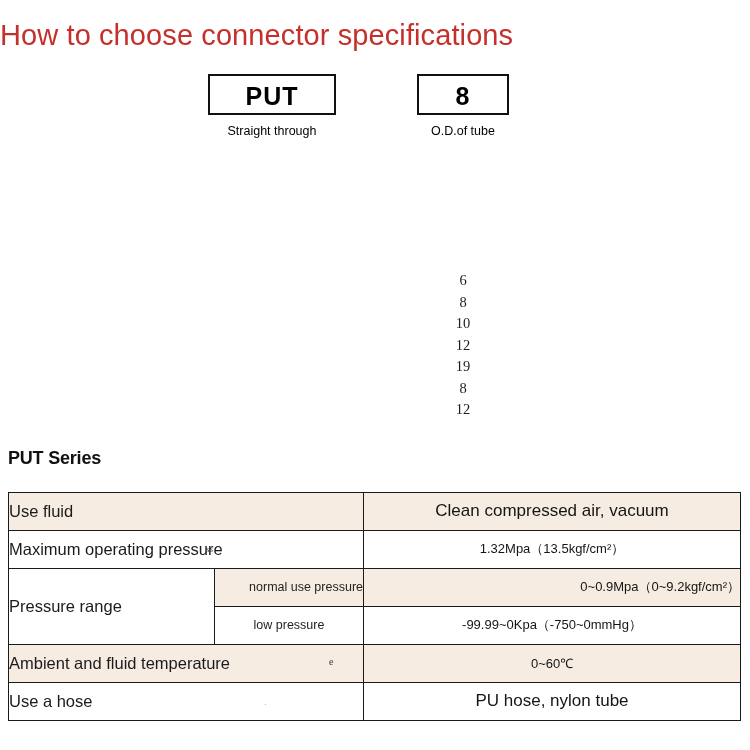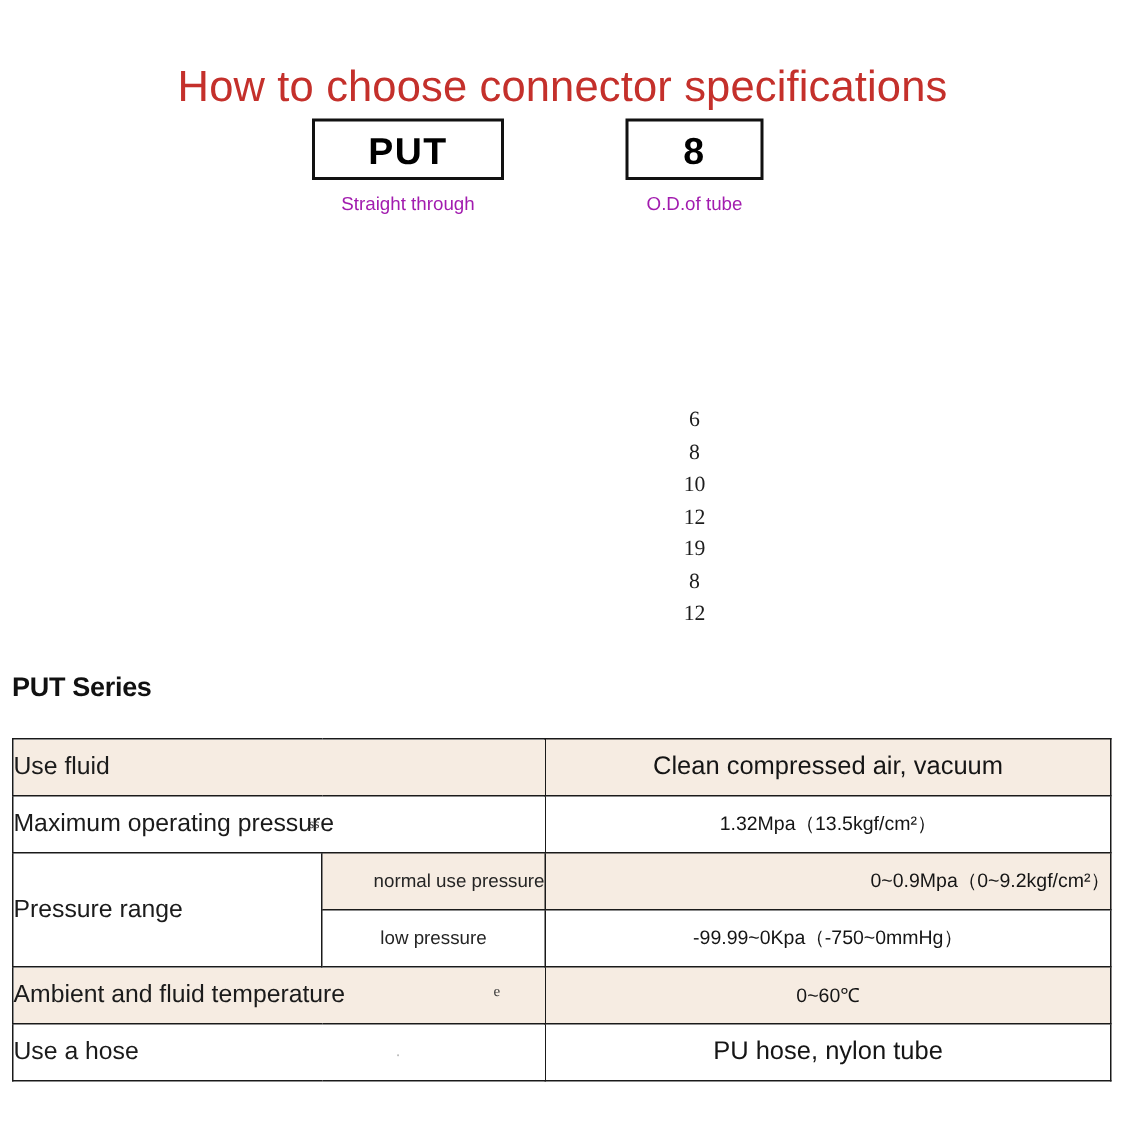--- a/index.html
+++ b/index.html
@@ -11,22 +11,22 @@
     height: 750px;
     background: #ffffff;
     font-family: "Liberation Sans", sans-serif;
     color: #1a1a1a;
     overflow: hidden;
     position: relative;
   }
 
   
   #header-block {
-    text-align: center;
-    padding-top: 42px;
+    text-align: left;
+    padding-top: 19px;
   }
   #main-title {
     color: #c4302b;
     font-size: 29px;
     font-weight: 400;
     letter-spacing: 0.1px;
     line-height: 1.15;
     margin: 0;
   }
   #subtitle {
@@ -34,40 +34,40 @@
     font-size: 21px;
     font-weight: 400;
     margin: 9px 0 0 0;
     line-height: 1.15;
   }
 
   
   #code-boxes {
     position: relative;
     height: 90px;
-    margin-top: 4px;
+    margin-top: 22px;
   }
   .code-col {
     position: absolute;
     text-align: center;
   }
   .code-box {
     border: 2px solid #111111;
     background: #ffffff;
     font-weight: bold;
     font-size: 25px;
     line-height: 41px;
     height: 41px;
     letter-spacing: 1px;
     color: #000000;
     box-sizing: border-box;
   }
   .code-caption {
     font-size: 12.5px;
-    color: #a21caf;
+    color: #000000;
     margin-top: 9px;
     line-height: 1.2;
     white-space: nowrap;
   }
   #code-col-series { left: 208px; top: 0; width: 128px; }
   #code-col-series .code-box { width: 128px; }
   #code-col-od { left: 417px; top: 0; width: 92px; }
   #code-col-od .code-box { width: 92px; }
 
   

